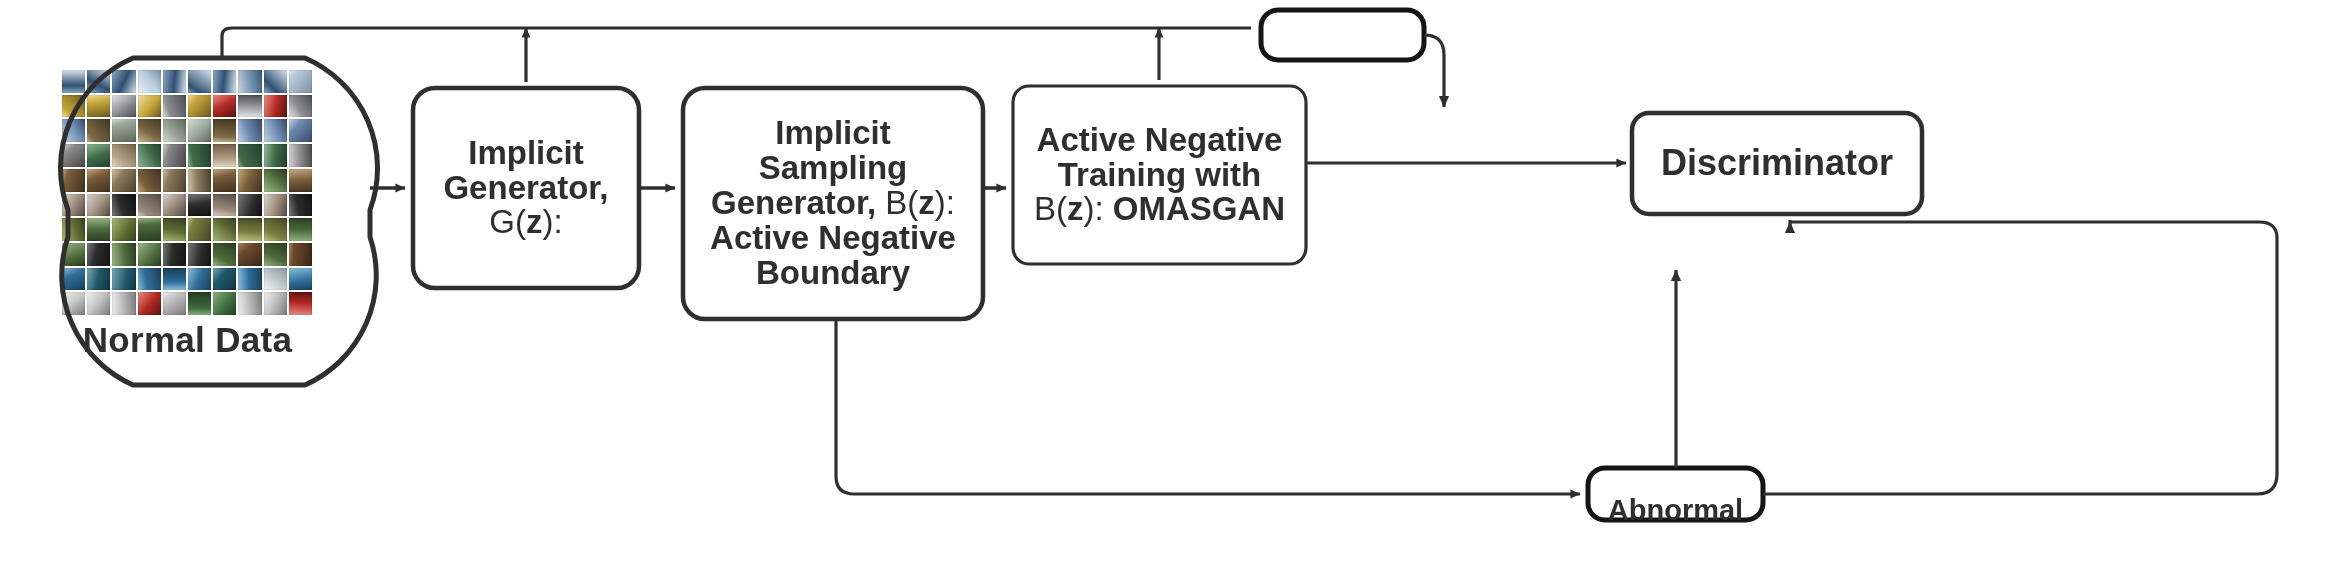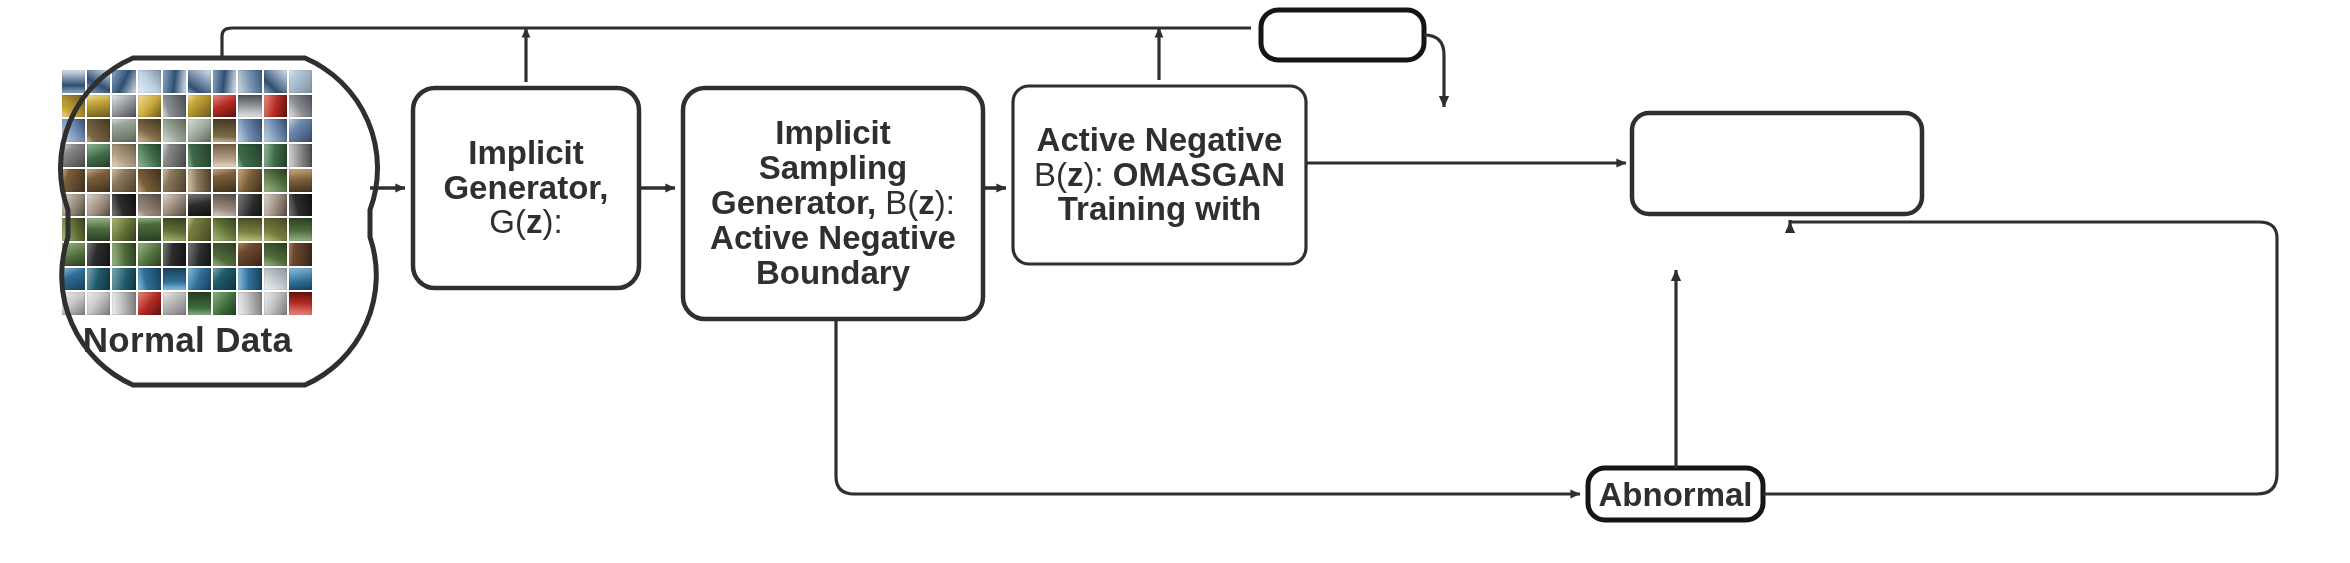--- a/index.html
+++ b/index.html
@@ -196,24 +196,25 @@
         <span class="bld">Generator,</span><span class="reg"> B(</span><span class="bld">z</span><span class="reg">):</span>
       </div>
       <div>Active Negative</div>
       <div>Boundary</div>
     </div>
   </div>
 
   <div class="boxtext" style="left:1013px;top:86px;width:293px;height:178px;font-size:33px;">
     <div>
       <div>Active Negative</div>
+      <div>Training with</div>
       <div>
         <span class="reg">B(</span><span class="bld">z</span><span class="reg">): </span><span class="bld">OMASGAN</span>
       </div>
-      <div>Training with</div>
     </div>
   </div>
 
 
-  <div class="boxtext" style="left:1588px;top:469px;width:175px;height:52px;font-size:33px;">Abnormal</div>
-
+  <div class="boxtext" style="left:1588px;top:484px;width:175px;height:52px;font-size:29px;">Abnormal</div>
+
+  <div class="boxtext" style="left:1632px;top:113px;width:290px;height:101px;font-size:36px;">Discriminator</div>
 
 </div>
 
 </body></html>

